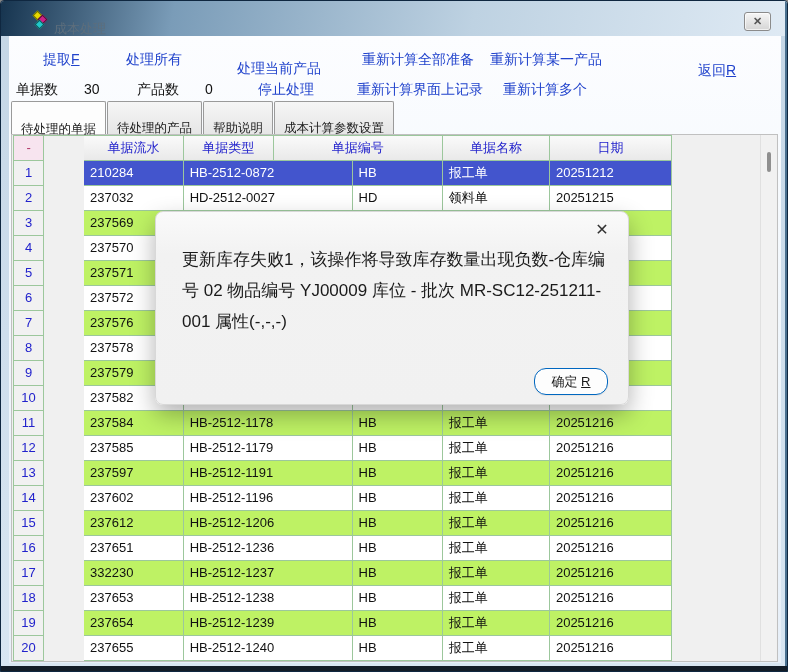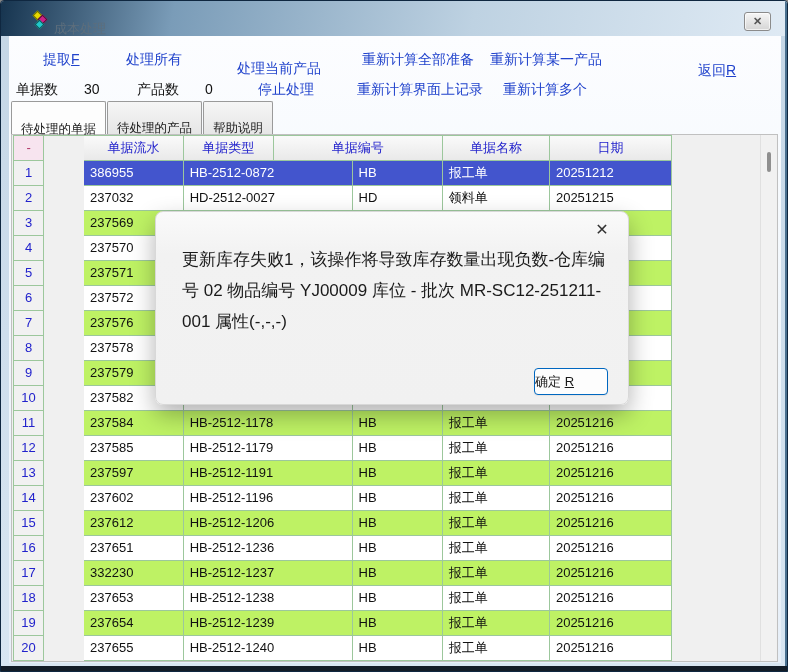--- a/index.html
+++ b/index.html
@@ -104,22 +104,22 @@
   .dialog-close {
     position:absolute; right:14px; top:6px; width:24px; height:24px;
     font-size:16px; color:#333; text-align:center; line-height:24px; font-family:"DejaVu Sans",sans-serif;
   }
   .dialog-msg {
     position:absolute; left:26px; top:32px; width:428px;
     font-size:17px; line-height:31px; color:#1a1a1a;
   }
   .dialog-ok {
     position:absolute; right:20px; bottom:9px; width:74px; height:27px;
-    background:#fdfdfd; border:1px solid #0067c0; border-radius:4px;
-    font-size:13px; color:#1a1a1a; line-height:25px;
+    background:#fdfdfd; border:1px solid #0067c0; border-radius:12px;
+    font-size:13px; color:#1a1a1a; text-align:center; line-height:25px;
     box-shadow:0 1px 1px rgba(0,0,0,0.06);
   }
   .dialog-ok .u { text-decoration:underline; }
 </style>
 </head>
 <body>
 
 <div class="window">
   <div class="titlebar">
     <div class="title-icon">
@@ -143,35 +143,36 @@
     <span class="tb" style="left:7px; top:45px;"><span class="tb-label">单据数</span><span class="tb-value">30</span></span>
     <span class="tb" style="left:128px; top:45px;text-align:center;"><span class="tb-label">产品数</span><span class="tb-value">0</span></span>
     <span class="tb tb-link" style="left:249px; top:45px;">停止处理</span>
     <span class="tb tb-link" style="left:348px; top:45px;">重新计算界面上记录</span>
     <span class="tb tb-link" style="left:494px; top:45px;">重新计算多个</span>
 
     <div class="tabs" id="tabStrip">
         <div class="tab active">待处理的单据</div>
         <div class="tab">待处理的产品</div>
         <div class="tab">帮助说明</div>
+        <div class="tab">成本计算参数设置</div>
       </div>
 
     <div class="grid-area">
       <div class="table" id="tableRoot">
           <div class="row hdr">
             <div class="cell c0">-</div>
             <div class="cell c1">单据流水</div>
             <div class="cell c3">单据类型</div>
             <div class="cell c2">单据编号</div>
             <div class="cell c4">单据名称</div>
             <div class="cell c5">日期</div>
           </div>
           <div class="row sel">
             <div class="cell c0">1</div>
-            <div class="cell c1">386955</div>
+            <div class="cell c1">210284</div>
             <div class="cell c2">HB-2512-0872</div>
             <div class="cell c3">HB</div>
             <div class="cell c4">报工单</div>
             <div class="cell c5">20251212</div>
           </div>
           <div class="row even">
             <div class="cell c0">2</div>
             <div class="cell c1">237032</div>
             <div class="cell c2">HD-2512-0027</div>
             <div class="cell c3">HD</div>

